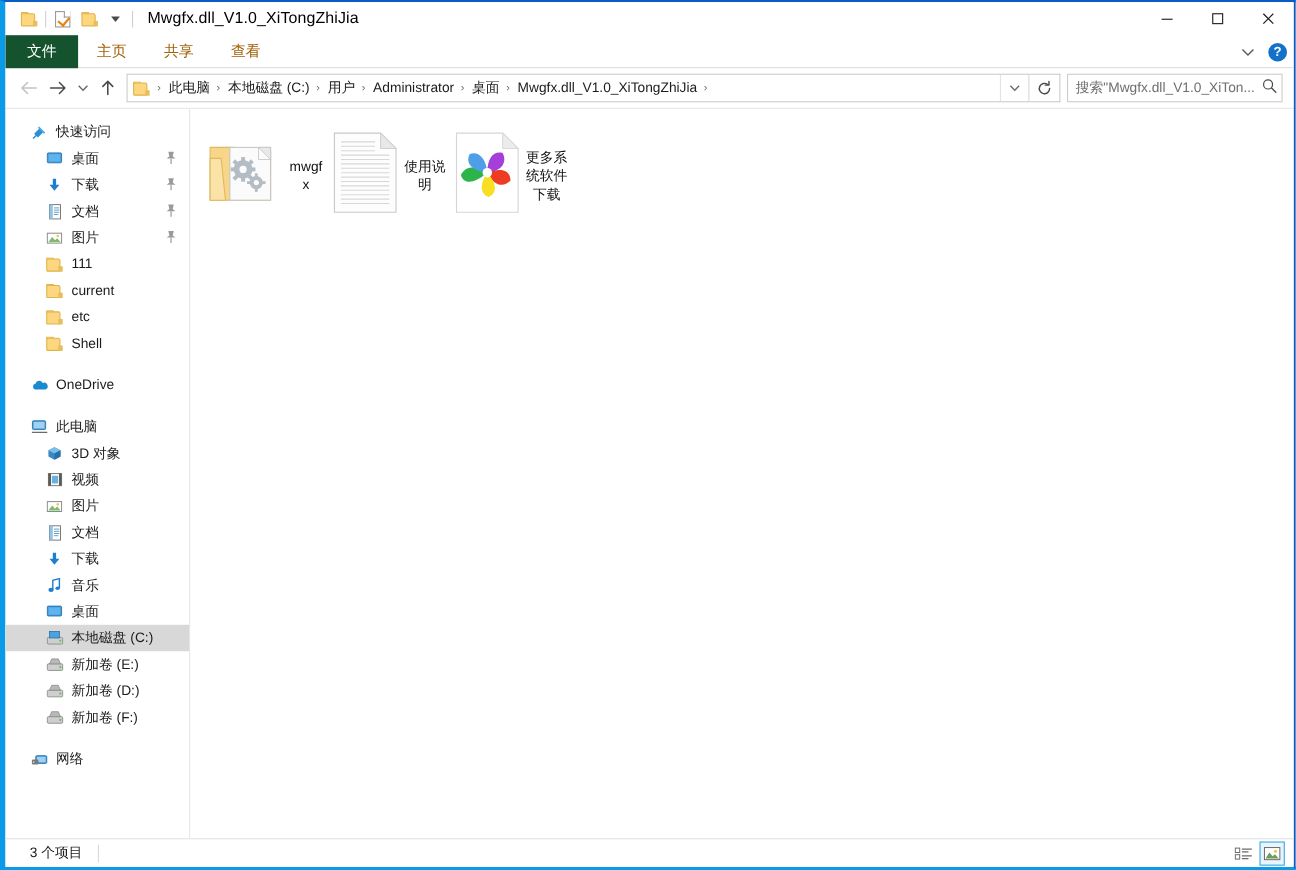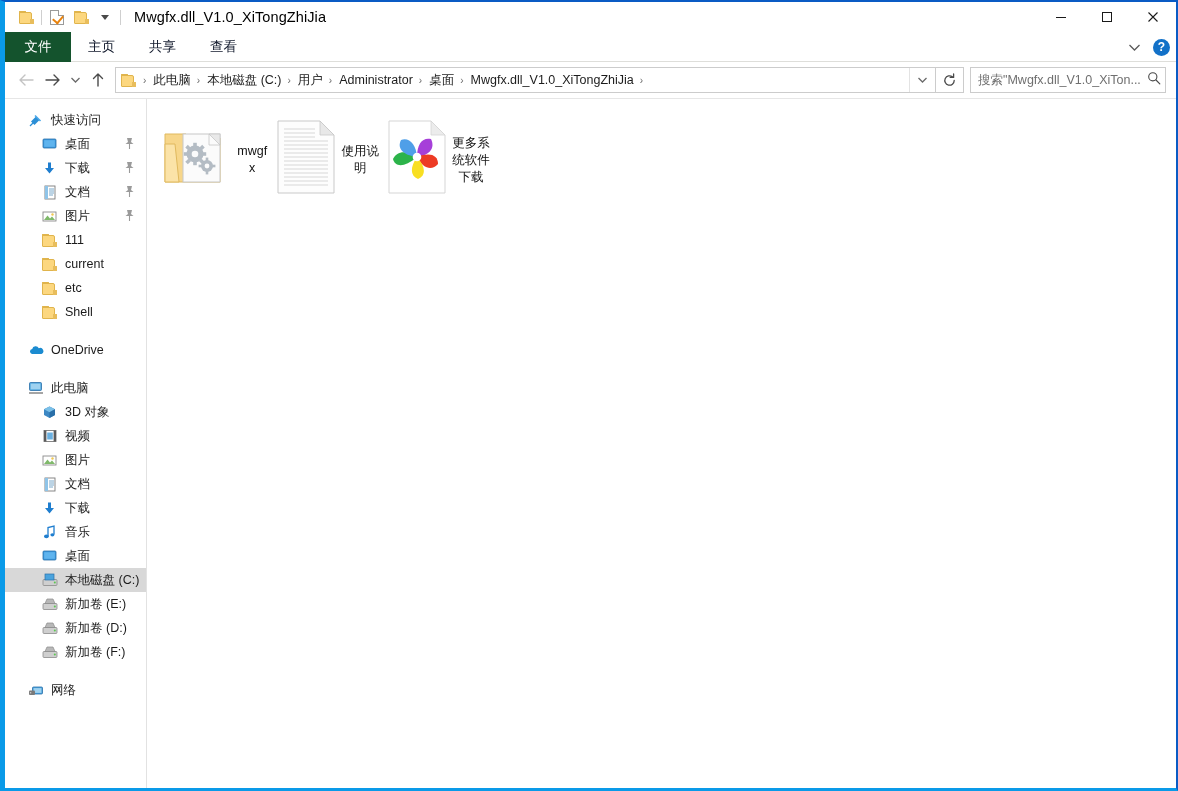--- a/index.html
+++ b/index.html
@@ -96,21 +96,21 @@
   
   .ribbon {
     height: 30px; flex: none;
     display: flex; align-items: stretch;
     background: #ffffff;
     border-bottom: 1px solid #dededa;
     position: relative;
   }
   .rtab {
     display: flex; align-items: center; justify-content: center;
-    font-size: 13.5px; color: #0f172a;
+    font-size: 13.5px; color: #a16207;
     padding: 0 17px; height: 30px; white-space: nowrap;
   }
   .rtab.file {
     background: #14532d; color: #ffffff;
     min-width: 66px; padding: 0 14px;
   }
   .ribbon-right {
     position: absolute; right: 6px; top: 0;
     height: 30px; display: flex; align-items: center; gap: 10px;
   }
@@ -177,21 +177,21 @@
   }
 
   
   .body {
     flex: 1; display: flex; min-height: 0;
     border-top: 1px solid #e6e6e6;
   }
 
   
   .sidebar {
-    width: 142px; flex: none;
+    width: 168px; flex: none;
     background: #ffffff;
     border-right: 1px solid #e2e2e2;
     padding-top: 9px;
     overflow: hidden;
   }
   .nav-row {
     height: 24px; display: flex; align-items: center;
     padding-left: 22px; position: relative;
     font-size: 12.5px; color: #1b1b1b; white-space: nowrap;
   }
@@ -735,14 +735,34 @@
             </g>
             <circle cx="32" cy="38" r="4.3" fill="#ffffff"></circle>
           </svg>
         </div>
         <div class="label">更多系统软件下载</div>
       </div>
 
     </div>
   </div>
 
+  <div class="statusbar">
+    <div class="status-text">3 个项目</div>
+    <div class="status-div"></div>
+    <div class="viewbtns">
+      <div class="viewbtn">
+        <svg width="17" height="14" viewBox="0 0 17 14">
+          <rect x="1" y="2" width="4" height="4" fill="none" stroke="#6a6a6a" stroke-width=".9"></rect>
+          <rect x="1" y="8" width="4" height="4" fill="none" stroke="#6a6a6a" stroke-width=".9"></rect>
+          <path d="M7 3 H16 M7 5.5 H13 M7 9 H16 M7 11.5 H13" stroke="#6a6a6a" stroke-width="1.1"></path>
+        </svg>
+      </div>
+      <div class="viewbtn active">
+        <svg width="17" height="14" viewBox="0 0 17 14">
+          <rect x="1.5" y="1.5" width="14" height="11" fill="#fff" stroke="#6a6a6a" stroke-width=".9"></rect>
+          <path d="M2.5 11.5 L6 6 L9 9.5 L11 7.5 L14.5 11.5 Z" fill="#6f9e5a"></path>
+          <circle cx="11.5" cy="4.8" r="1.4" fill="#e8c84a"></circle>
+        </svg>
+      </div>
+    </div>
+  </div>
 
 </div>
 
 </body></html>

